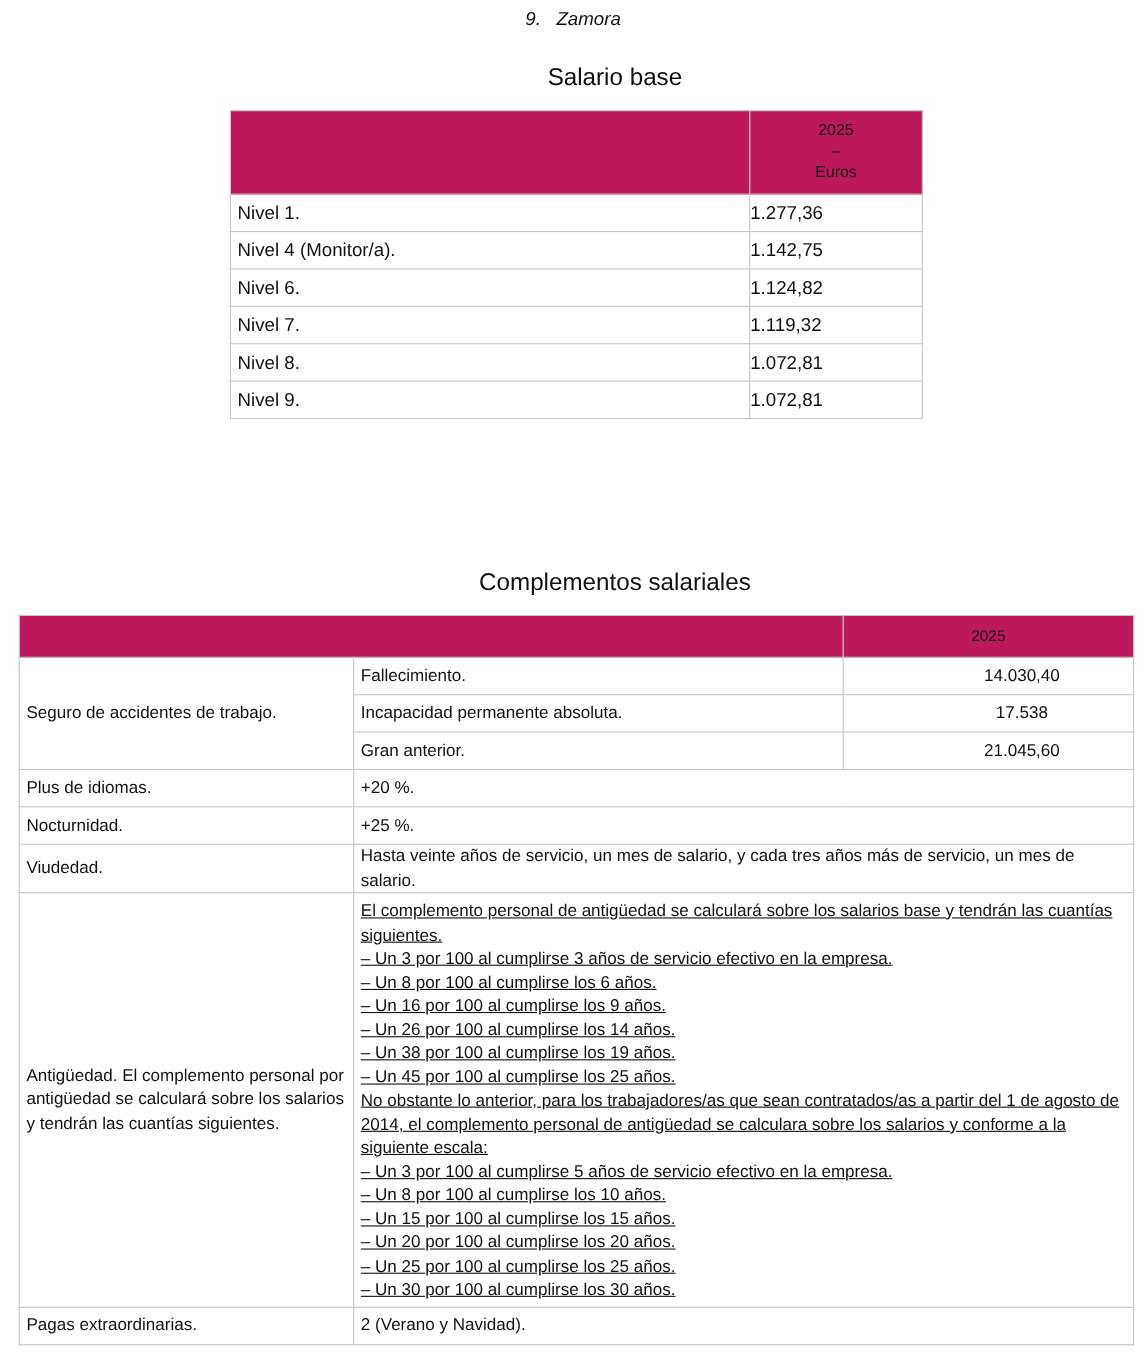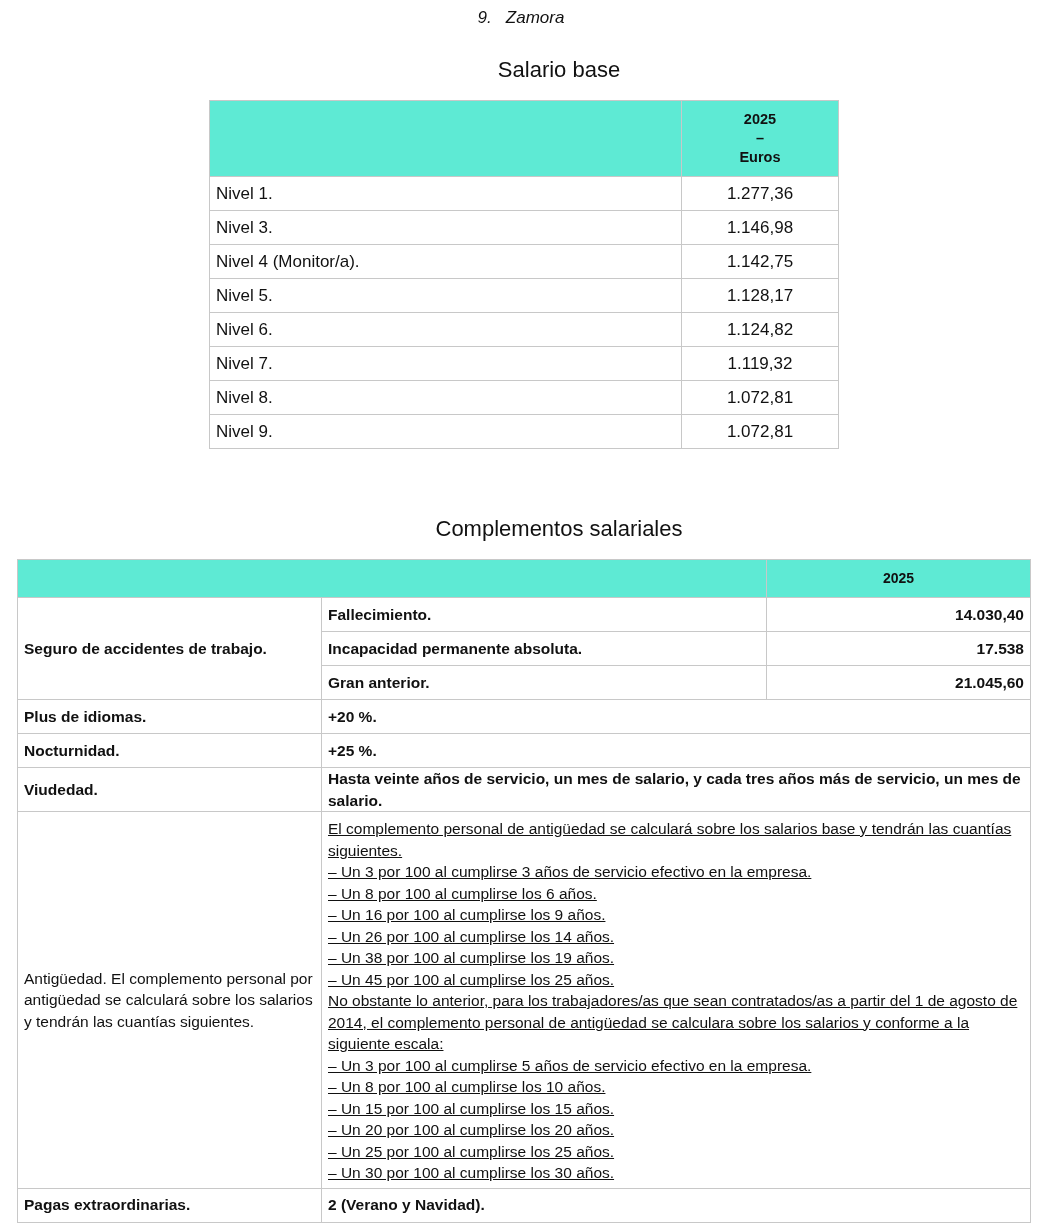--- a/index.html
+++ b/index.html
@@ -14,37 +14,37 @@
   .section-title .num { margin-right: 14px; }
   .table-title {
     position: absolute; left: 0; width: 1042px; text-align: center;
     font-size: 22px; line-height: 24px; padding-left: 38px;
   }
   #t1-title { top: 58px; }
   #t2-title { top: 517px; }
 
   table { border-collapse: collapse; position: absolute; }
   td, th { border: 1px solid #c8c8c8; padding: 0; }
-  th { background: #5eead4; font-weight: bold; }
+  th { background: #be185d; font-weight: normal; }
 
   
   #salario-table { left: 209px; top: 100px; width: 630px; font-size: 17px; }
   #salario-table th { height: 75px; font-size: 14.5px; line-height: 19px; text-align: center; }
   #salario-table td { height: 33px; }
   #salario-table td.label { width: 465px; padding-left: 6px; margin-left: 44px; }
-  #salario-table td.val { text-align: center; }
+  #salario-table td.val { text-align: left; }
 
   
   #complementos-table { left: 17px; top: 559px; width: 1014px; font-size: 15.5px; line-height: 21.5px; }
   #complementos-table th { height: 37px; font-size: 14px; }
   #complementos-table td { padding: 0 6px; }
   #complementos-table .c1 { width: 291px; margin-top: 28px; }
   #complementos-table .c3 { width: 190px; }
-  #complementos-table td.amount { text-align: right; padding-left: 67px; margin-left: 27px; }
-  #complementos-table tr.r33 td { height: 33px; font-weight: bold; }
+  #complementos-table td.amount { text-align: center; padding-left: 67px; margin-left: 27px; }
+  #complementos-table tr.r33 td { height: 33px; }
   #complementos-table td.long { padding-top: 6px; padding-bottom: 4px; vertical-align: top; text-decoration: underline; }
   .line { display: block; }
 </style>
 </head>
 <body>
 
 <div class="section-title">
   <span class="num">9.</span><span>Zamora</span>
 </div>
 
@@ -60,30 +60,22 @@
         <span class="line">Euros</span>
       </th>
     </tr>
   </thead>
   <tbody id="salario-body">
       <tr>
         <td class="label">Nivel 1.</td>
         <td class="val">1.277,36</td>
       </tr>
       <tr>
-        <td class="label">Nivel 3.</td>
-        <td class="val">1.146,98</td>
-      </tr>
-      <tr>
         <td class="label">Nivel 4 (Monitor/a).</td>
         <td class="val">1.142,75</td>
-      </tr>
-      <tr>
-        <td class="label">Nivel 5.</td>
-        <td class="val">1.128,17</td>
       </tr>
       <tr>
         <td class="label">Nivel 6.</td>
         <td class="val">1.124,82</td>
       </tr>
       <tr>
         <td class="label">Nivel 7.</td>
         <td class="val">1.119,32</td>
       </tr>
       <tr>

